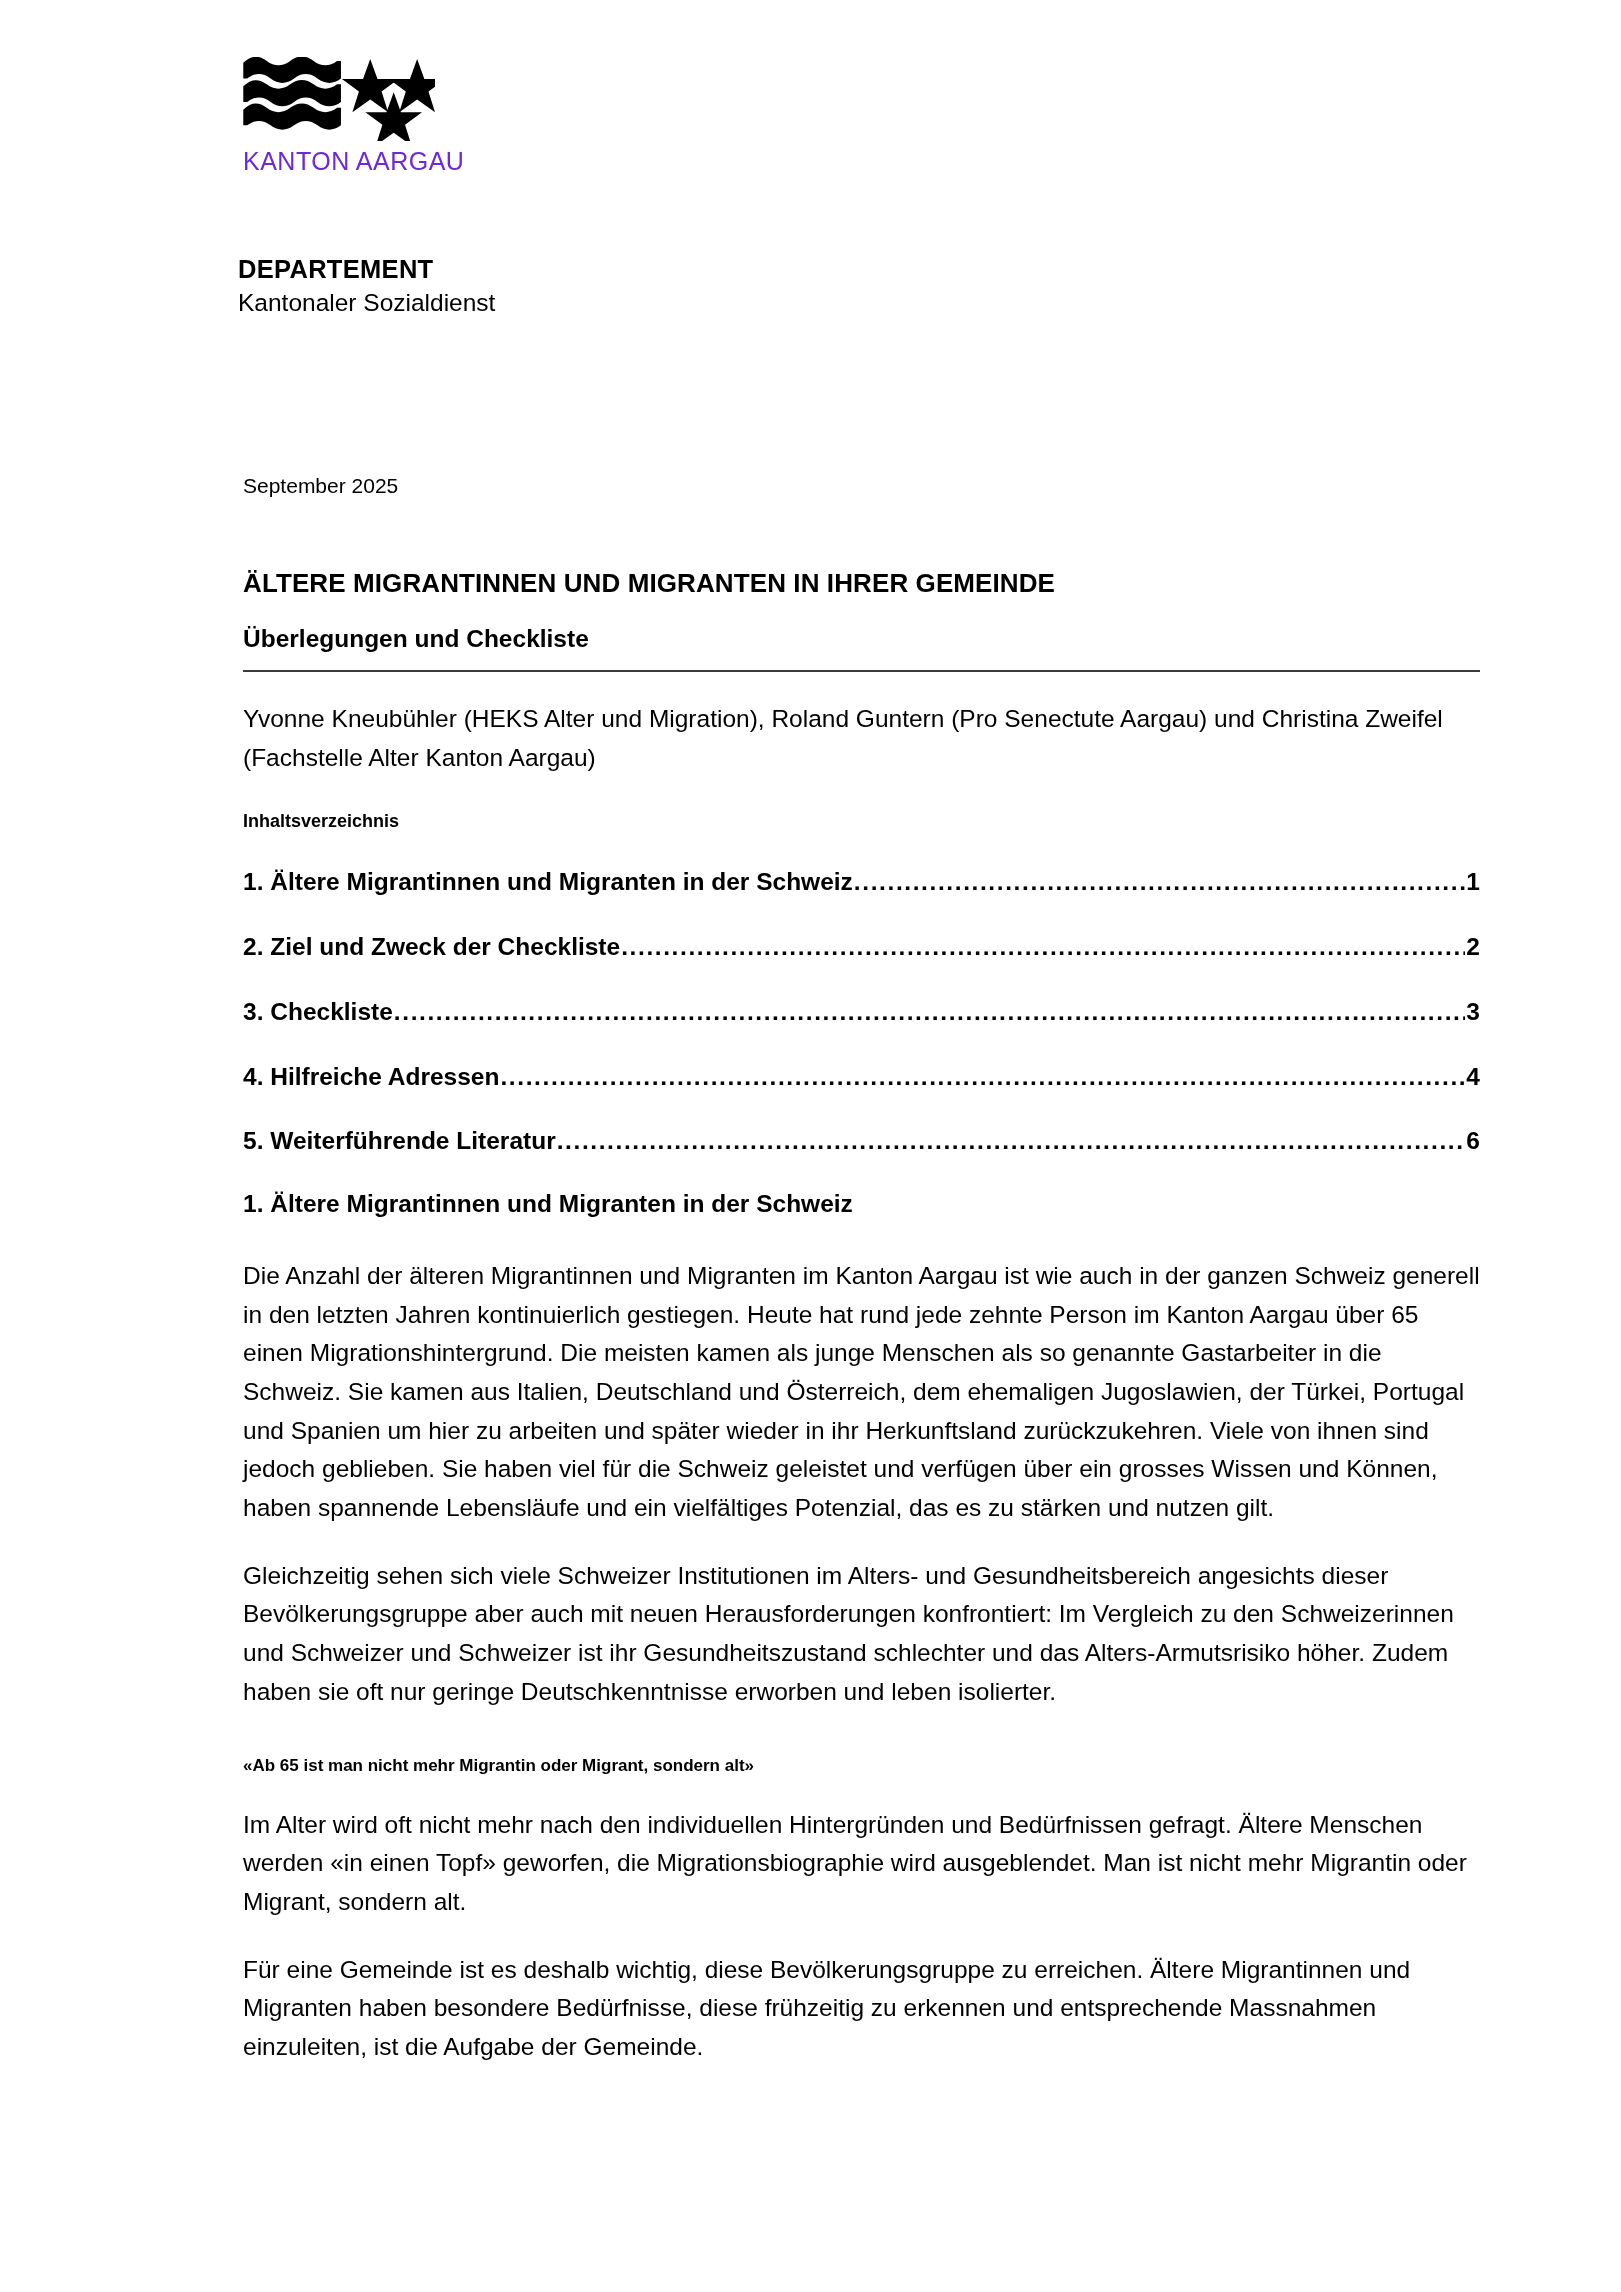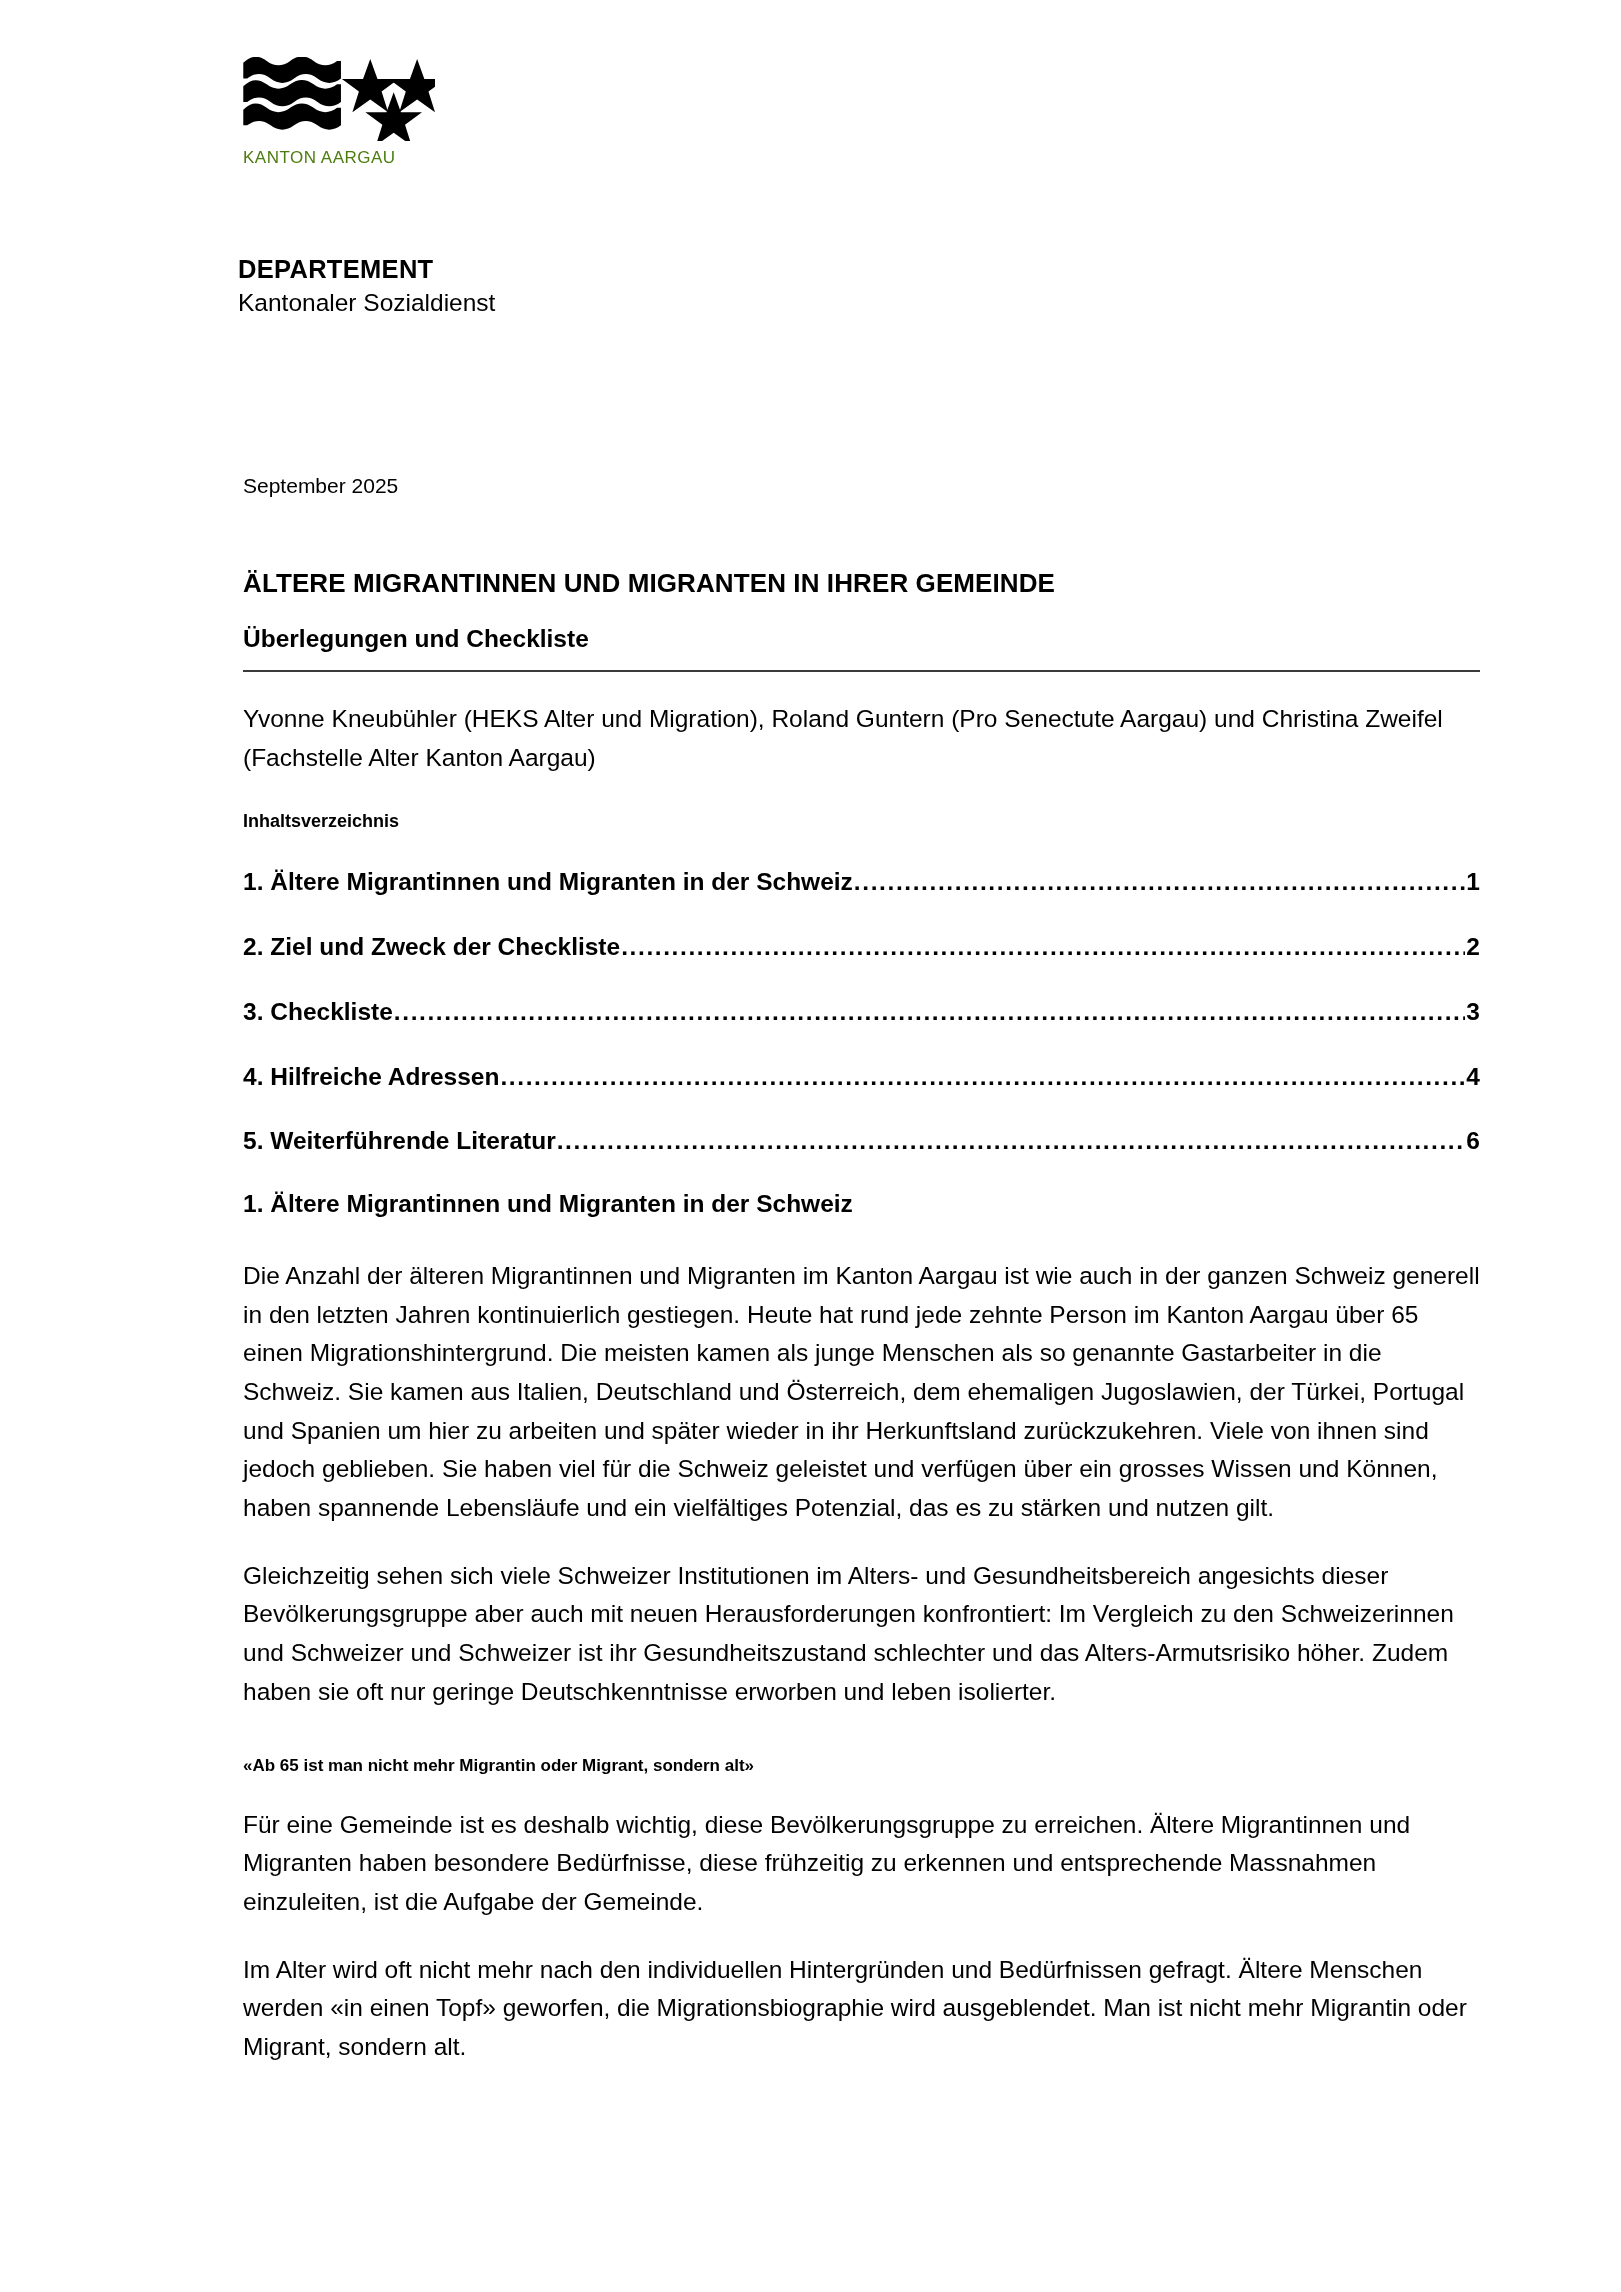--- a/index.html
+++ b/index.html
@@ -29,26 +29,26 @@
     width: 196px;
   }
   .logo-mark {
     display: block;
     width: 192px;
     height: 84px;
   }
   .logo-wordmark {
     display: block;
     font-family: "Liberation Sans", sans-serif;
-    font-size: 17px;
+    font-size: 25px;
     letter-spacing: 0.5px;
     line-height: 1;
     margin-top: 7.8px;
     white-space: nowrap;
-    color: #4d7c0f;
+    color: #6d28d9;
   }
 
   
   .dept-block {
     position: absolute;
     left: 238px;
     top: 253px;
     width: 882px;
   }
   .dept-line-bold {
@@ -237,18 +237,18 @@
       <span class="toc-dots">....................................................................................................................................................................</span>
       <span class="toc-page">6</span>
     </div>
   </div>
 
   <div class="body-block">
     <div class="sec-heading">1. Ältere Migrantinnen und Migranten in der Schweiz</div>
     <p class="para">Die Anzahl der älteren Migrantinnen und Migranten im Kanton Aargau ist wie auch in der ganzen Schweiz generell in den letzten Jahren kontinuierlich gestiegen. Heute hat rund jede zehnte Person im Kanton Aargau über 65 einen Migrationshintergrund. Die meisten kamen als junge Menschen als so genannte Gastarbeiter in die Schweiz. Sie kamen aus Italien, Deutschland und Österreich, dem ehemaligen Jugoslawien, der Türkei, Portugal und Spanien um hier zu arbeiten und später wieder in ihr Herkunftsland zurückzukehren. Viele von ihnen sind jedoch geblieben. Sie haben viel für die Schweiz geleistet und verfügen über ein grosses Wissen und Können, haben spannende Lebensläufe und ein vielfältiges Potenzial, das es zu stärken und nutzen gilt.</p>
     <p class="para">Gleichzeitig sehen sich viele Schweizer Institutionen im Alters- und Gesundheitsbereich angesichts dieser Bevölkerungsgruppe aber auch mit neuen Herausforderungen konfrontiert: Im Vergleich zu den Schweizerinnen und Schweizer und Schweizer ist ihr Gesundheitszustand schlechter und das Alters-Armutsrisiko höher. Zudem haben sie oft nur geringe Deutschkenntnisse erworben und leben isolierter.</p>
     <div class="sub-heading">«Ab 65 ist man nicht mehr Migrantin oder Migrant, sondern alt»</div>
+    <p class="para">Im Alter wird oft nicht mehr nach den individuellen Hintergründen und Bedürfnissen gefragt. Ältere Menschen werden «in einen Topf» geworfen, die Migrationsbiographie wird ausgeblendet. Man ist nicht mehr Migrantin oder Migrant, sondern alt.</p>
     <p class="para">Für eine Gemeinde ist es deshalb wichtig, diese Bevölkerungsgruppe zu erreichen. Ältere Migrantinnen und Migranten haben besondere Bedürfnisse, diese frühzeitig zu erkennen und entsprechende Massnahmen einzuleiten, ist die Aufgabe der Gemeinde.</p>
-    <p class="para">Im Alter wird oft nicht mehr nach den individuellen Hintergründen und Bedürfnissen gefragt. Ältere Menschen werden «in einen Topf» geworfen, die Migrationsbiographie wird ausgeblendet. Man ist nicht mehr Migrantin oder Migrant, sondern alt.</p>
   </div>
 
 </div>
 
 
 </body></html>

